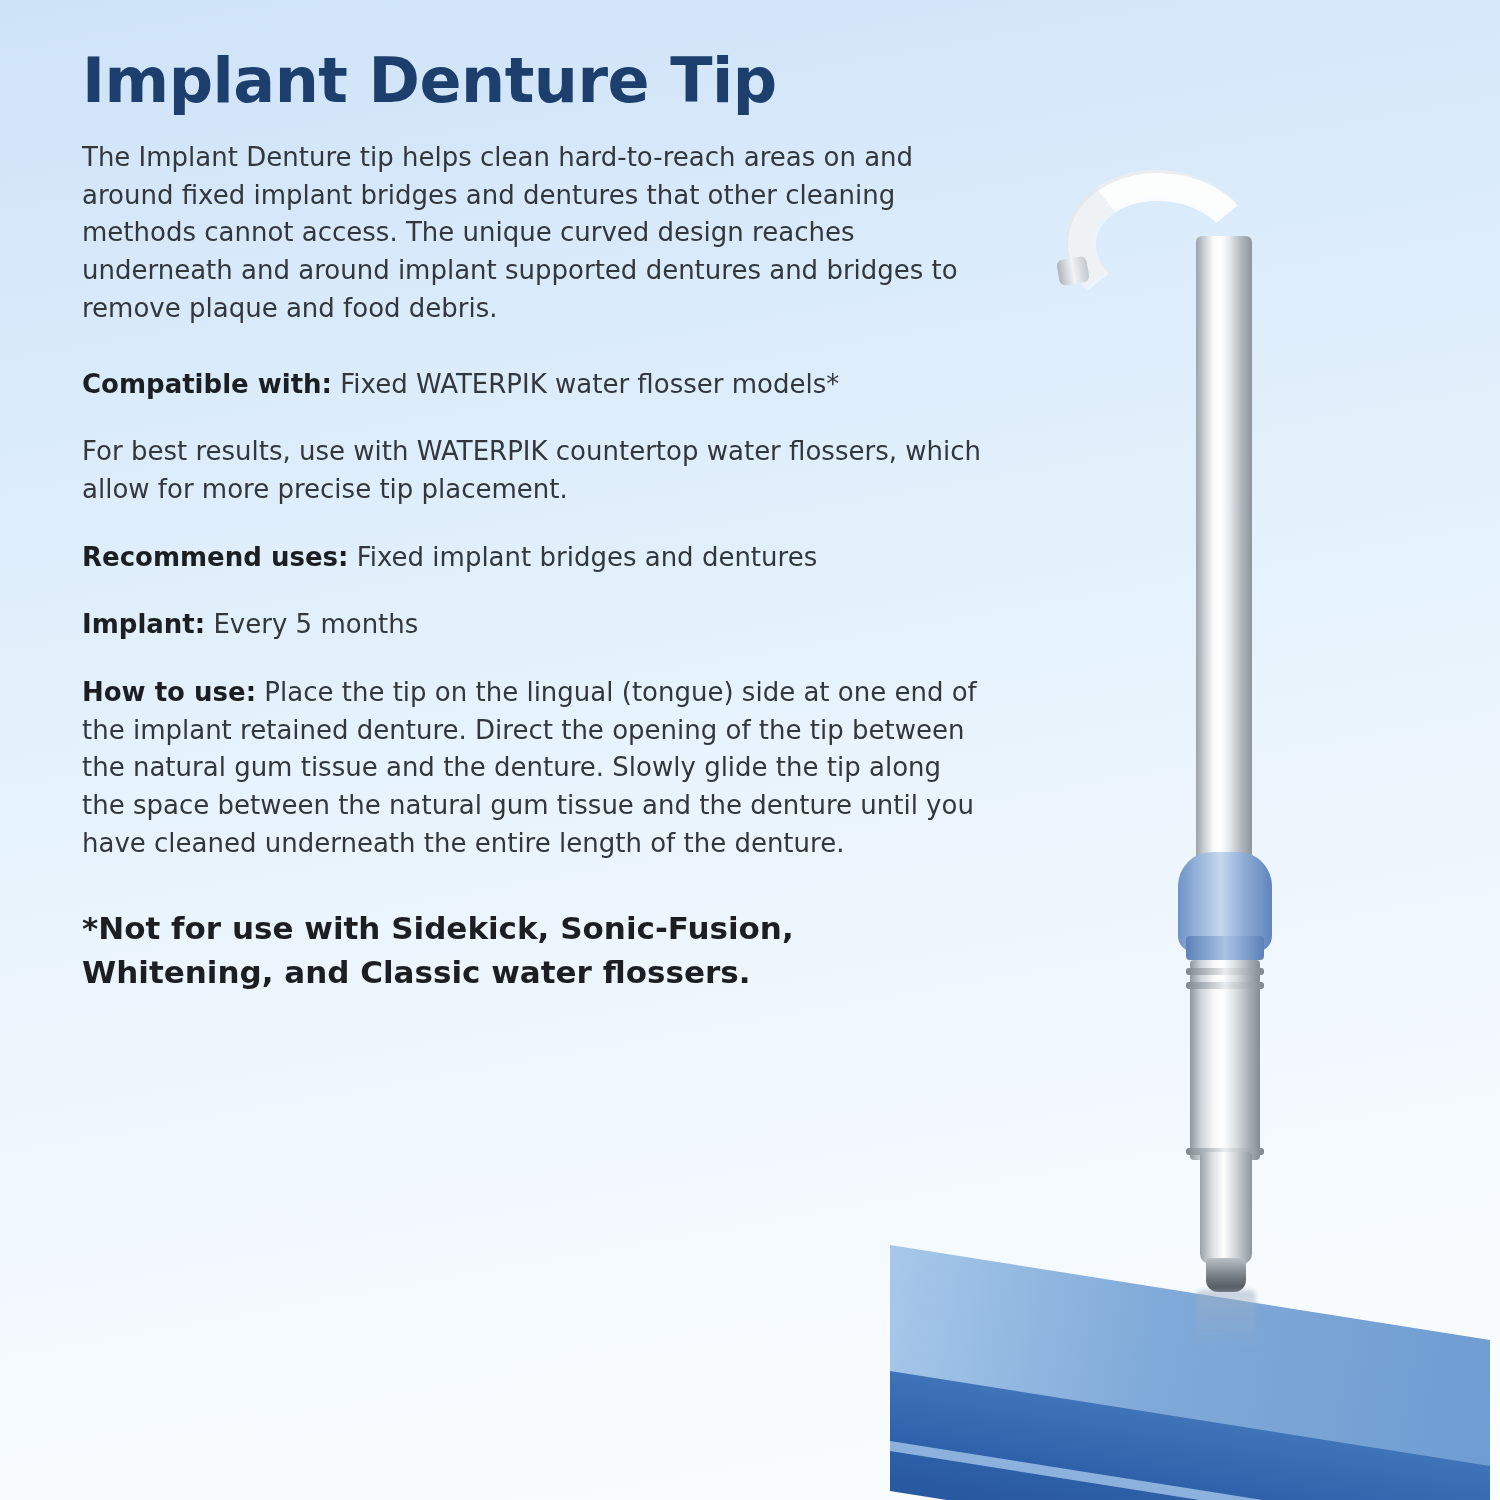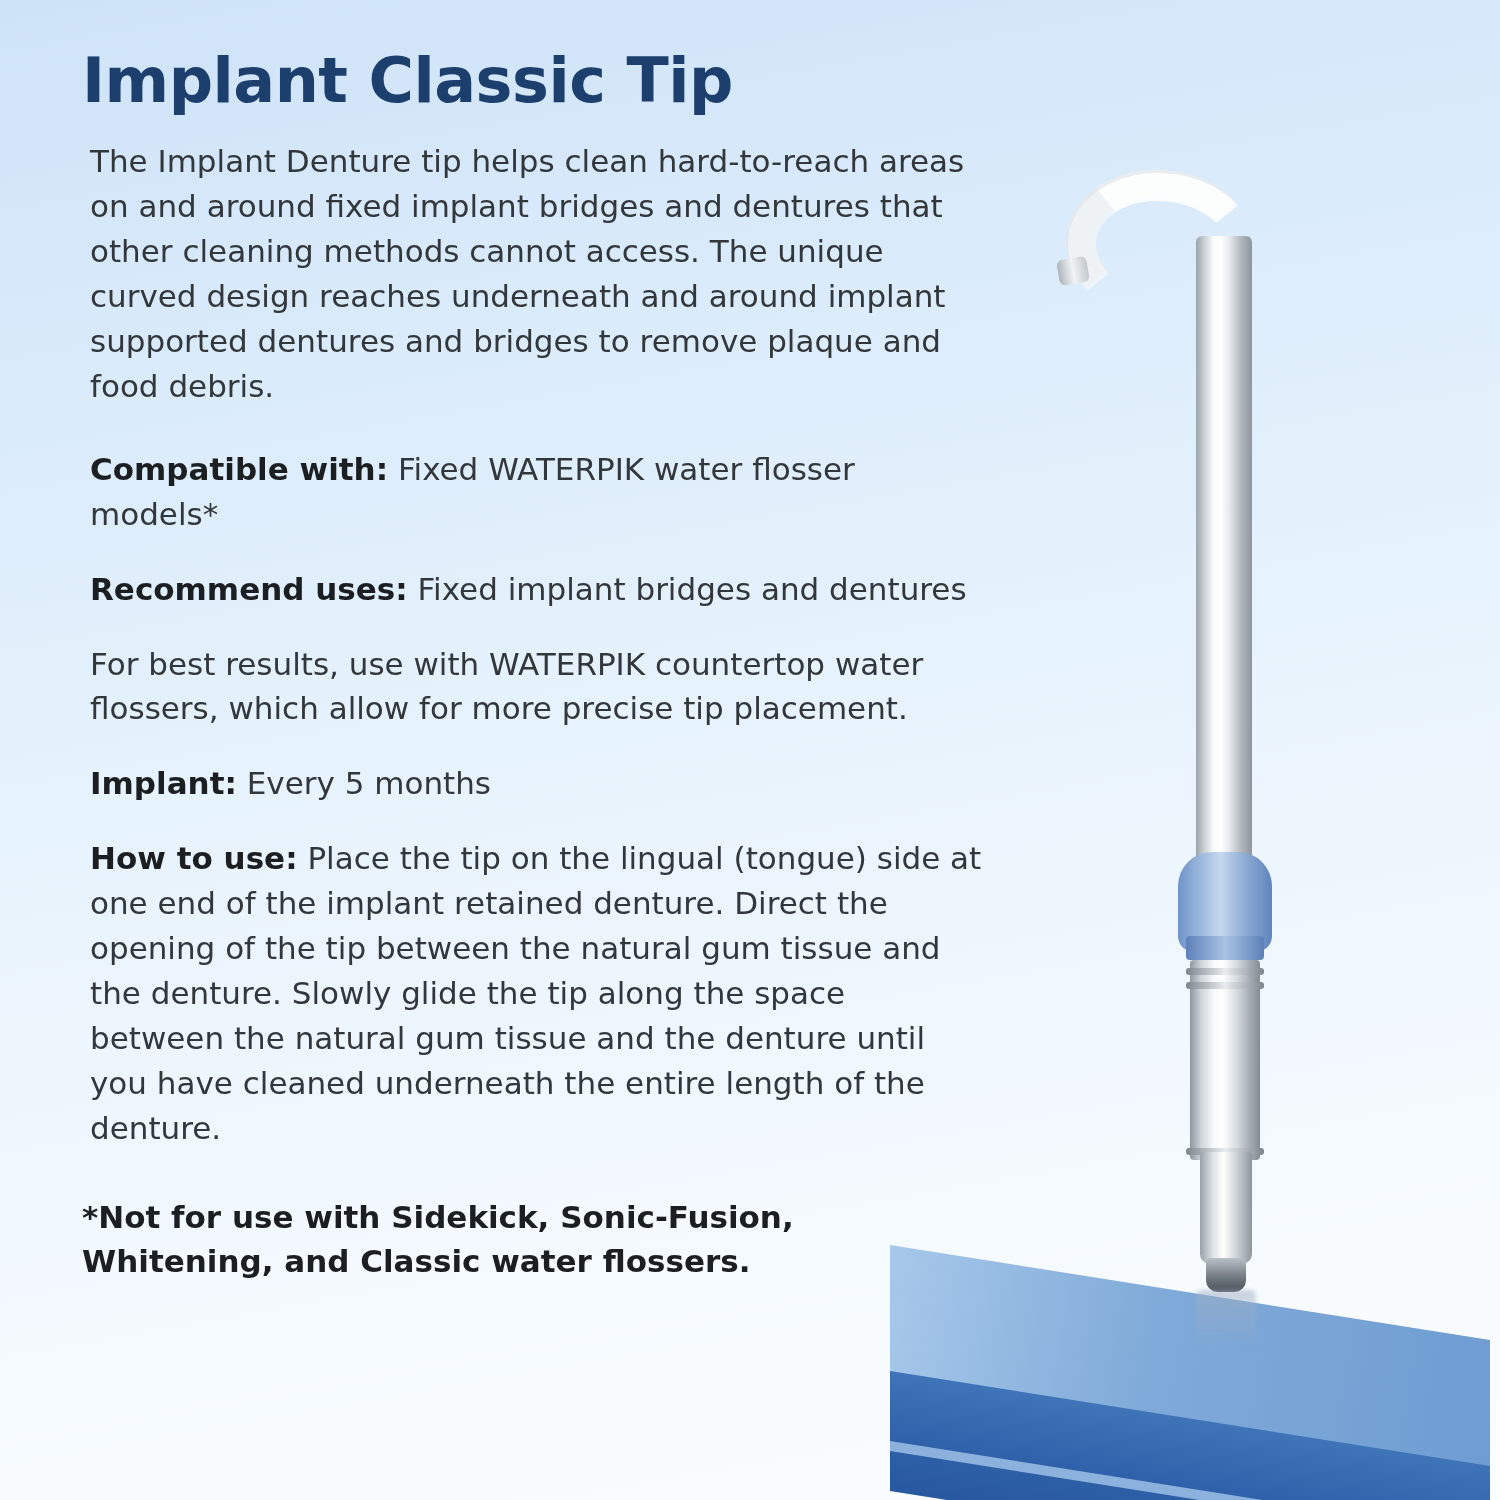--- a/index.html
+++ b/index.html
@@ -28,24 +28,24 @@
   }
   .title {
     font-size: 62px;
     font-weight: bold;
     color: #1d3f6e;
     letter-spacing: -0.5px;
     line-height: 1.05;
     margin: 0 0 26px 0;
   }
   .para {
-    font-size: 31px;
+    font-size: 26px;
     line-height: 1.45;
     color: #32373b;
-    margin: 0 0 30px 8px;
+    margin: 0 0 30px 0;
   }
   .para.intro { margin-bottom: 38px; }
   .para b, .lead {
     font-weight: bold;
     color: #1c1f22;
   }
   .footnote {
     font-size: 31px;
     line-height: 1.42;
     font-weight: bold;
@@ -217,29 +217,29 @@
     border-radius: 6px;
   }
 </style>
 </head>
 <body>
 
 <div id="page">
 
   <div class="content">
 
-    <h1 class="title">Implant Classic Tip</h1>
+    <h1 class="title">Implant Denture Tip</h1>
 
     <p class="para intro">The Implant Denture tip helps clean hard-to-reach areas on and around fixed implant bridges and dentures that other cleaning methods cannot access. The unique curved design reaches underneath and around implant supported dentures and bridges to remove plaque and food debris.</p>
 
     <p class="para"><b>Compatible with:</b><span> Fixed WATERPIK water flosser models*</span></p>
 
+    <p class="para">For best results, use with WATERPIK countertop water flossers, which allow for more precise tip placement.</p>
+
     <p class="para"><b>Recommend uses:</b><span> Fixed implant bridges and dentures</span></p>
-
-    <p class="para">For best results, use with WATERPIK countertop water flossers, which allow for more precise tip placement.</p>
 
     <p class="para"><b>Implant:</b><span> Every 5 months</span></p>
 
     <p class="para"><b>How to use:</b><span> Place the tip on the lingual (tongue) side at one end of the implant retained denture. Direct the opening of the tip between the natural gum tissue and the denture. Slowly glide the tip along the space between the natural gum tissue and the denture until you have cleaned underneath the entire length of the denture.</span></p>
 
     <p class="footnote">*Not for use with Sidekick, Sonic-Fusion, Whitening, and Classic water flossers.</p>
 
   </div>
 
   <div class="product">

